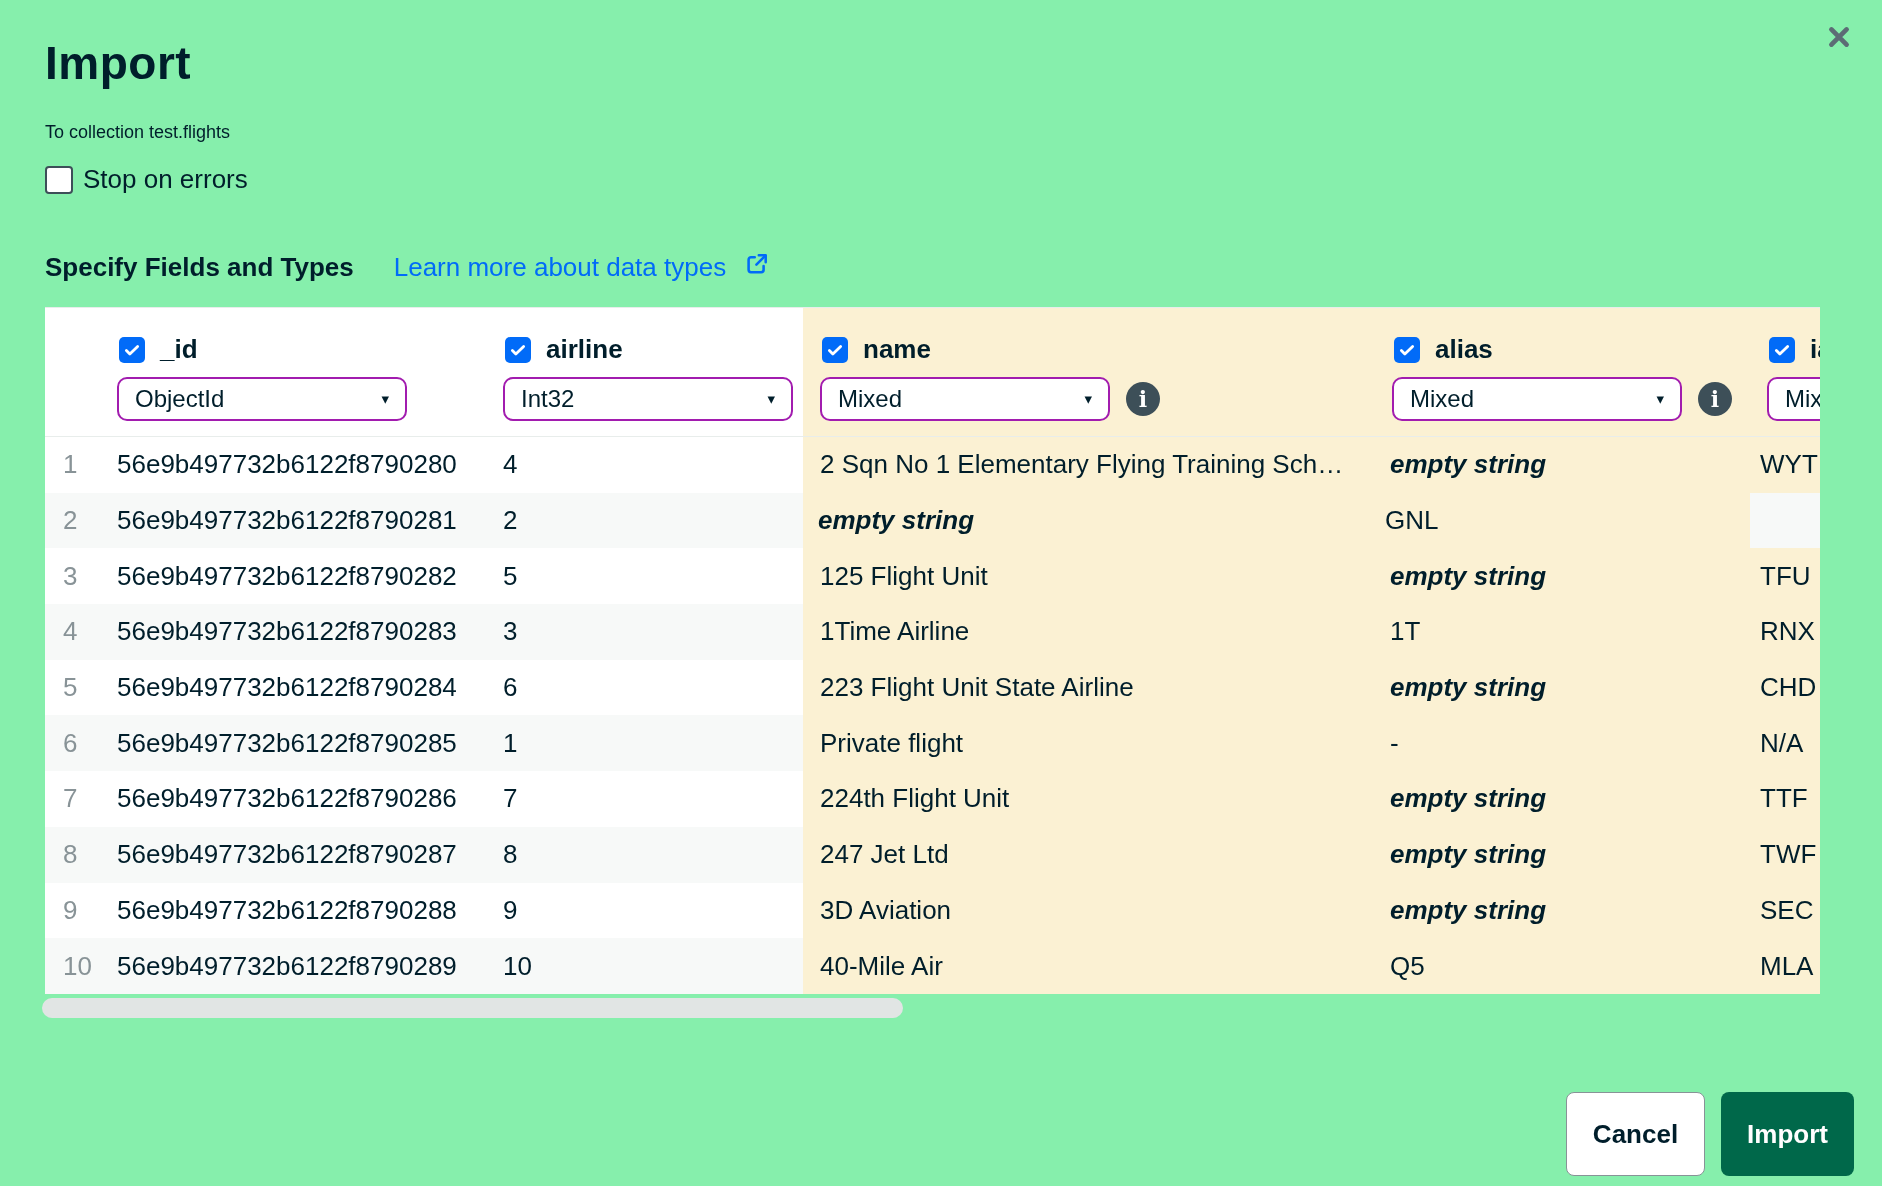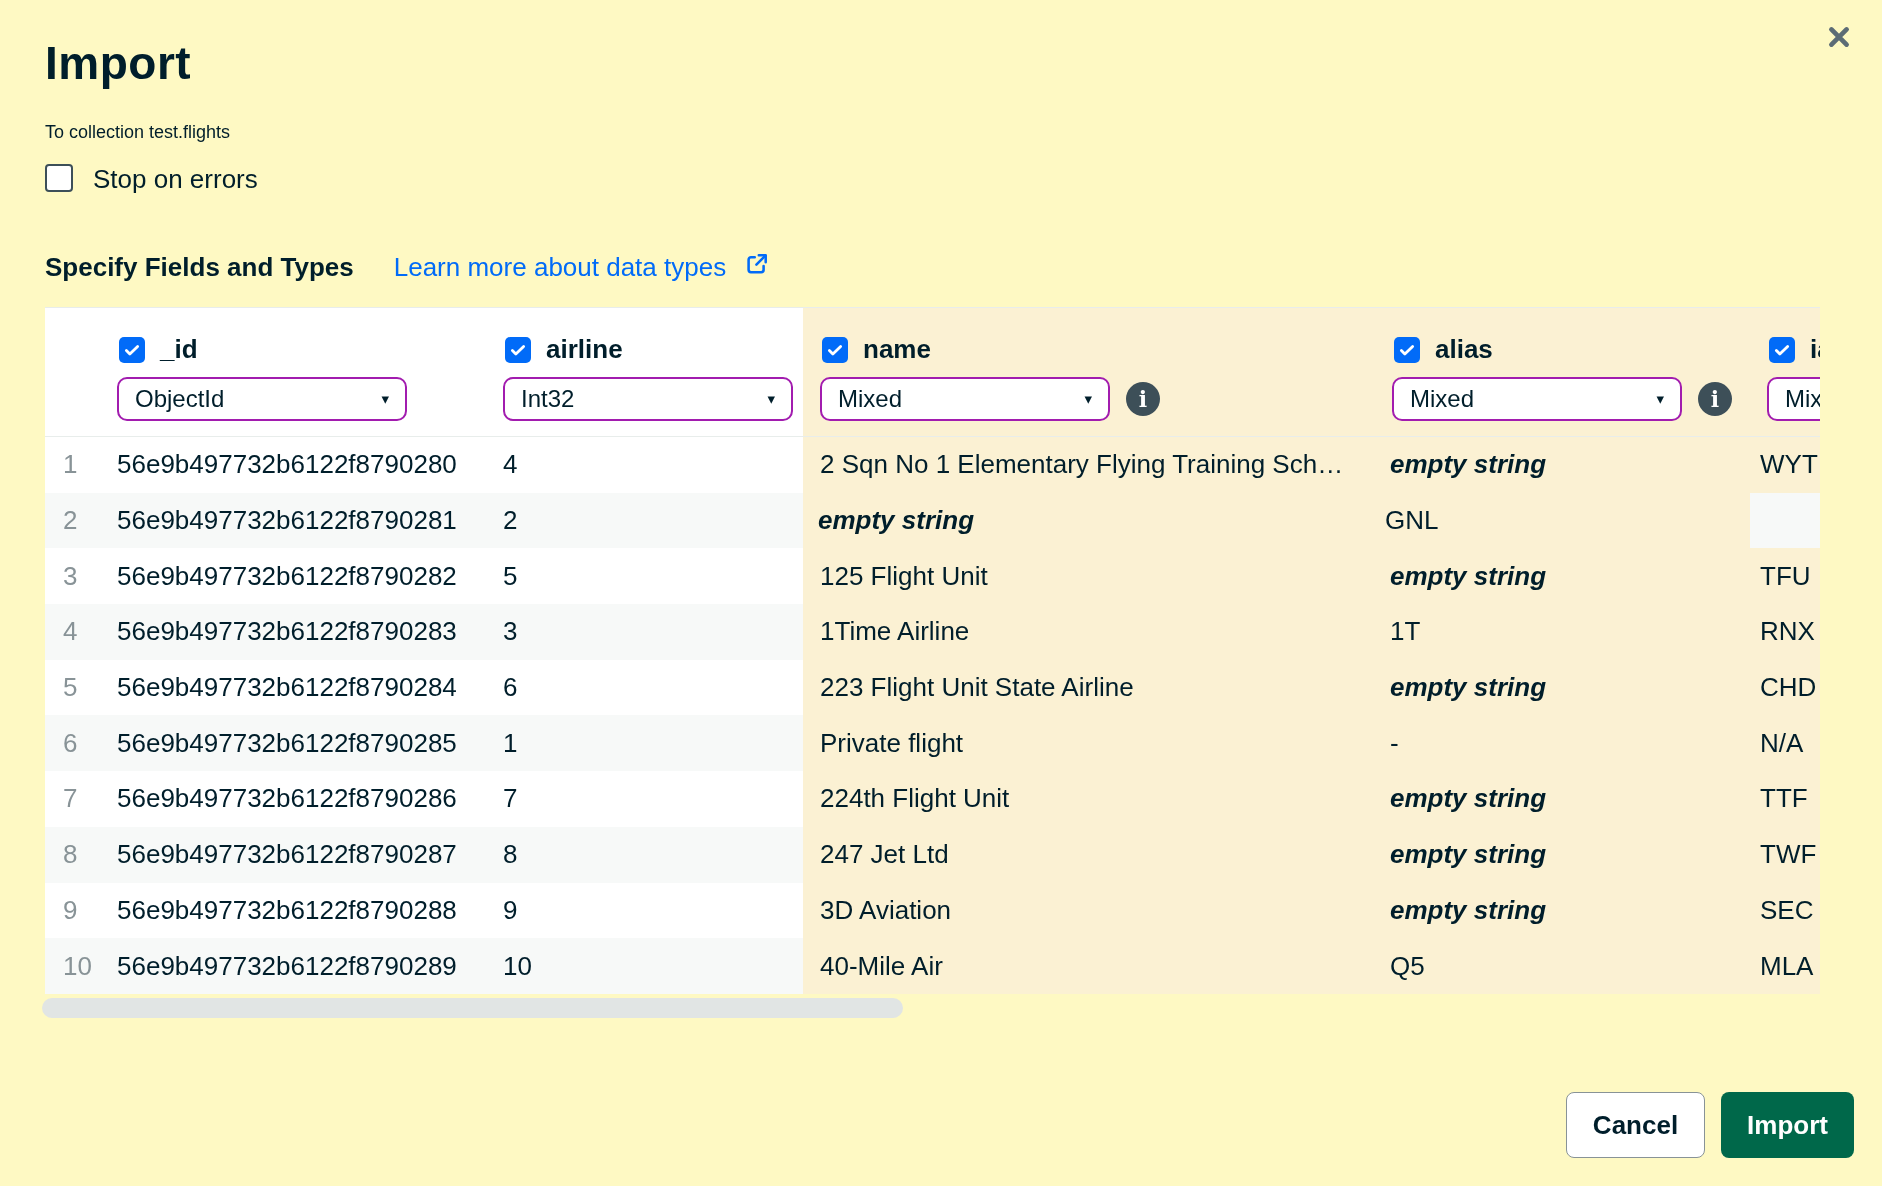--- a/index.html
+++ b/index.html
@@ -1,24 +1,24 @@
 <!DOCTYPE html>
 <html><head>
 <meta charset="utf-8">
 <style>
   html,body{margin:0;padding:0;background:#fff;}
-  .modal{position:relative;width:1882px;height:1186px;background:#fef9c3;overflow:hidden;
+  .modal{position:relative;width:1882px;height:1186px;background:#86efac;overflow:hidden;
          font-family:"Liberation Sans",sans-serif;color:#001E2B;}
 
   
   .close-btn{position:absolute;top:20px;right:26px;width:34px;height:34px;border:none;background:transparent;
              cursor:pointer;display:flex;align-items:center;justify-content:center;padding:0;}
   .dialog-title{position:absolute;left:45px;top:36px;margin:0;font-size:46px;font-weight:700;letter-spacing:.5px;}
   .subtitle{position:absolute;left:45px;top:122px;font-size:18px;}
-  .stop-row{position:absolute;left:45px;top:164px;display:flex;align-items:flex-start;gap:20px;font-size:26px;cursor:pointer;}
+  .stop-row{position:absolute;left:45px;top:164px;display:flex;align-items:center;gap:10px;font-size:26px;cursor:pointer;}
   .cb-unchecked{width:24px;height:24px;border:2px solid #3D4F58;border-radius:4px;background:#fff;flex:0 0 auto;}
 
   .section-row{position:absolute;left:45px;top:252px;display:flex;align-items:center;gap:40px;font-size:26px;}
   .section-title{font-weight:700;}
   .learn-link{color:#016BF8;text-decoration:none;display:flex;align-items:flex-start;gap:19px;cursor:pointer;}
 
   
   .ftable{position:absolute;left:45px;top:307px;width:1775px;overflow:hidden;border-top:1px solid #E8EDEB;background:#fff;}
   .grid-cols{display:grid;grid-template-columns:72px 386px 300px 572px 375px 1fr;}
   .thead{height:128px;border-bottom:1px solid #E8EDEB;}
@@ -44,21 +44,21 @@
   .cell-num{color:#889397;padding-left:18px;}
   .pad-name{padding-left:17px;}
   .pad-alias{padding-left:15px;}
   .pad-iata{padding-left:10px;}
   .em{font-style:italic;font-weight:bold;}
 
   .scroll-track{position:absolute;left:42px;top:998px;width:1778px;height:20px;}
   .scroll-thumb{position:absolute;left:0;top:0;width:861px;height:20px;border-radius:10px;background:#E1E5E4;cursor:pointer;}
 
   
-  .btn{position:absolute;top:1092px;height:66px;border-radius:8px;font-size:26px;font-weight:600;
+  .btn{position:absolute;top:1092px;height:84px;border-radius:8px;font-size:26px;font-weight:600;
        display:flex;align-items:center;justify-content:center;cursor:pointer;font-family:"Liberation Sans",sans-serif;box-sizing:border-box;}
   .btn-cancel{left:1566px;width:139px;background:#ffffff;border:1px solid #889397;color:#001E2B;}
   .btn-import{left:1721px;width:133px;background:#00684A;border:none;color:#ffffff;}
 </style>
 </head>
 <body>
 
 <div class="modal">
 
   <button class="close-btn" title="Close">

